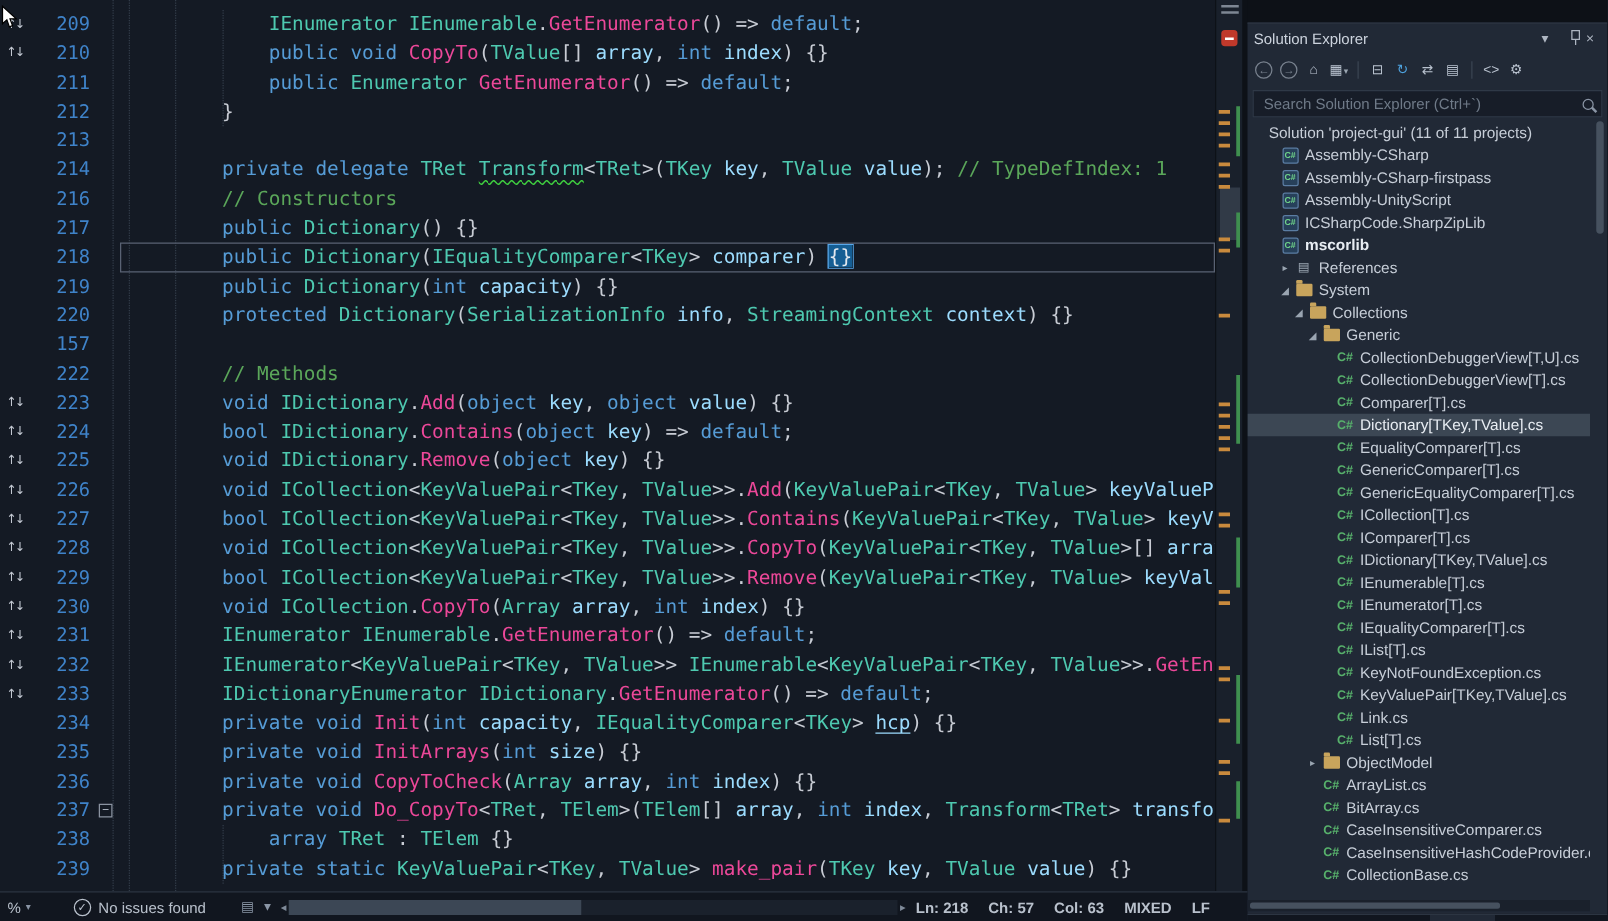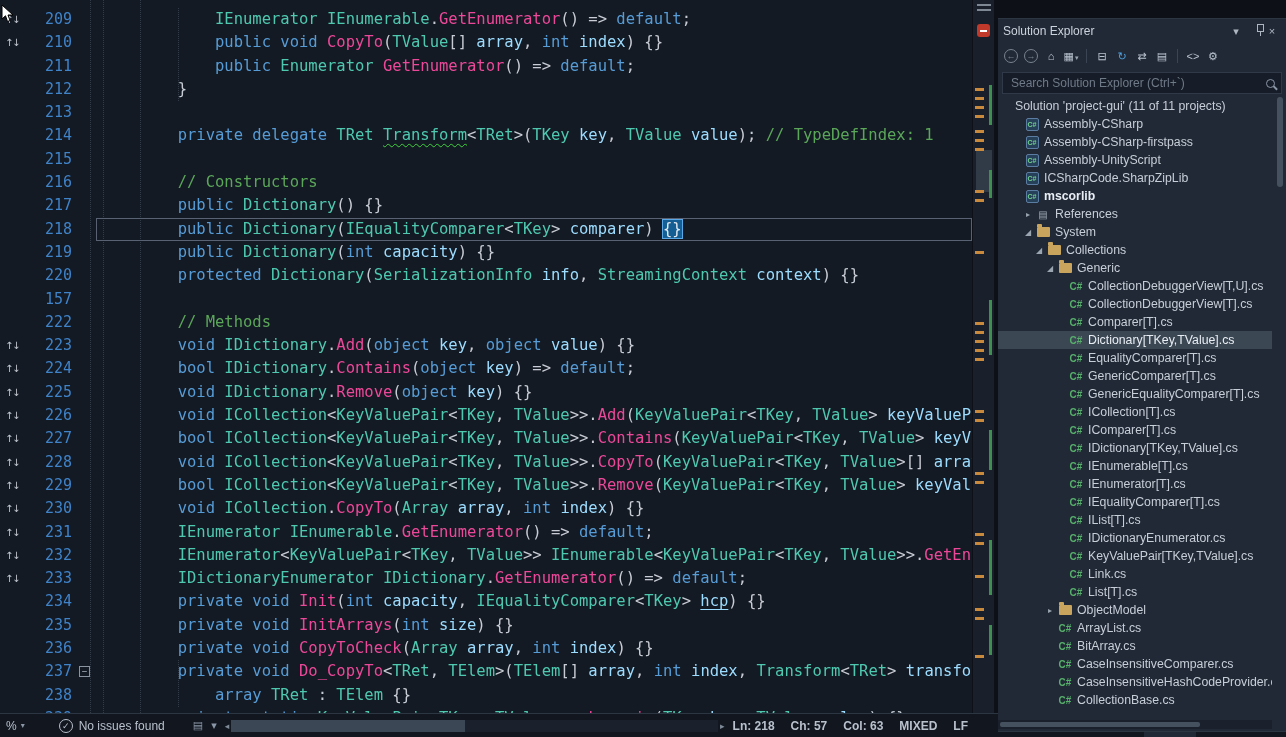--- a/index.html
+++ b/index.html
@@ -121,21 +121,20 @@
   <div class="guide" style="left:140px;"></div>
   <div class="guide" style="left:178px;top:8px;height:93px;bottom:auto;"></div>
   <div class="guide" style="left:178px;top:660px;height:47px;bottom:auto;"></div>
   <div id="code-lines">
       <div class="line"><span class="l-glyph">↑↓</span><span class="l-num">209</span><span class="l-fold"></span><span class="l-code">            <span class="tk-t">IEnumerator</span><span class="tk-p"> </span><span class="tk-t">IEnumerable</span><span class="tk-p">.</span><span class="tk-m">GetEnumerator</span><span class="tk-p">() =&gt; </span><span class="tk-k">default</span><span class="tk-p">;</span></span></div>
       <div class="line"><span class="l-glyph">↑↓</span><span class="l-num">210</span><span class="l-fold"></span><span class="l-code">            <span class="tk-k">public</span><span class="tk-p"> </span><span class="tk-k">void</span><span class="tk-p"> </span><span class="tk-m">CopyTo</span><span class="tk-p">(</span><span class="tk-t">TValue</span><span class="tk-p">[] </span><span class="tk-v">array</span><span class="tk-p">, </span><span class="tk-k">int</span><span class="tk-p"> </span><span class="tk-v">index</span><span class="tk-p">) {}</span></span></div>
       <div class="line"><span class="l-glyph"></span><span class="l-num">211</span><span class="l-fold"></span><span class="l-code">            <span class="tk-k">public</span><span class="tk-p"> </span><span class="tk-t">Enumerator</span><span class="tk-p"> </span><span class="tk-m">GetEnumerator</span><span class="tk-p">() =&gt; </span><span class="tk-k">default</span><span class="tk-p">;</span></span></div>
       <div class="line"><span class="l-glyph"></span><span class="l-num">212</span><span class="l-fold"></span><span class="l-code">        <span class="tk-p">}</span></span></div>
       <div class="line"><span class="l-glyph"></span><span class="l-num">213</span><span class="l-fold"></span><span class="l-code"></span></div>
       <div class="line"><span class="l-glyph"></span><span class="l-num">214</span><span class="l-fold"></span><span class="l-code">        <span class="tk-k">private</span><span class="tk-p"> </span><span class="tk-k">delegate</span><span class="tk-p"> </span><span class="tk-t">TRet</span><span class="tk-p"> </span><span class="tk-ts">Transform</span><span class="tk-p">&lt;</span><span class="tk-t">TRet</span><span class="tk-p">&gt;(</span><span class="tk-t">TKey</span><span class="tk-p"> </span><span class="tk-v">key</span><span class="tk-p">, </span><span class="tk-t">TValue</span><span class="tk-p"> </span><span class="tk-v">value</span><span class="tk-p">); </span><span class="tk-c">// TypeDefIndex: 1</span></span></div>
-      <div class="line"><span class="l-glyph"></span><span class="l-num">215</span><span class="l-fold"></span><span class="l-code"></span></div>
       <div class="line"><span class="l-glyph"></span><span class="l-num">216</span><span class="l-fold"></span><span class="l-code">        <span class="tk-c">// Constructors</span></span></div>
       <div class="line"><span class="l-glyph"></span><span class="l-num">217</span><span class="l-fold"></span><span class="l-code">        <span class="tk-k">public</span><span class="tk-p"> </span><span class="tk-t">Dictionary</span><span class="tk-p">() {}</span></span></div>
       <div class="line current"><span class="l-glyph"></span><span class="l-num">218</span><span class="l-fold"></span><span class="l-code">        <span class="tk-k">public</span><span class="tk-p"> </span><span class="tk-t">Dictionary</span><span class="tk-p">(</span><span class="tk-t">IEqualityComparer</span><span class="tk-p">&lt;</span><span class="tk-t">TKey</span><span class="tk-p">&gt; </span><span class="tk-v">comparer</span><span class="tk-p">) </span><span class="tk-ps">{}</span></span></div>
       <div class="line"><span class="l-glyph"></span><span class="l-num">219</span><span class="l-fold"></span><span class="l-code">        <span class="tk-k">public</span><span class="tk-p"> </span><span class="tk-t">Dictionary</span><span class="tk-p">(</span><span class="tk-k">int</span><span class="tk-p"> </span><span class="tk-v">capacity</span><span class="tk-p">) {}</span></span></div>
       <div class="line"><span class="l-glyph"></span><span class="l-num">220</span><span class="l-fold"></span><span class="l-code">        <span class="tk-k">protected</span><span class="tk-p"> </span><span class="tk-t">Dictionary</span><span class="tk-p">(</span><span class="tk-t">SerializationInfo</span><span class="tk-p"> </span><span class="tk-v">info</span><span class="tk-p">, </span><span class="tk-t">StreamingContext</span><span class="tk-p"> </span><span class="tk-v">context</span><span class="tk-p">) {}</span></span></div>
       <div class="line"><span class="l-glyph"></span><span class="l-num">157</span><span class="l-fold"></span><span class="l-code"></span></div>
       <div class="line"><span class="l-glyph"></span><span class="l-num">222</span><span class="l-fold"></span><span class="l-code">        <span class="tk-c">// Methods</span></span></div>
       <div class="line"><span class="l-glyph">↑↓</span><span class="l-num">223</span><span class="l-fold"></span><span class="l-code">        <span class="tk-k">void</span><span class="tk-p"> </span><span class="tk-t">IDictionary</span><span class="tk-p">.</span><span class="tk-m">Add</span><span class="tk-p">(</span><span class="tk-k">object</span><span class="tk-p"> </span><span class="tk-v">key</span><span class="tk-p">, </span><span class="tk-k">object</span><span class="tk-p"> </span><span class="tk-v">value</span><span class="tk-p">) {}</span></span></div>
       <div class="line"><span class="l-glyph">↑↓</span><span class="l-num">224</span><span class="l-fold"></span><span class="l-code">        <span class="tk-k">bool</span><span class="tk-p"> </span><span class="tk-t">IDictionary</span><span class="tk-p">.</span><span class="tk-m">Contains</span><span class="tk-p">(</span><span class="tk-k">object</span><span class="tk-p"> </span><span class="tk-v">key</span><span class="tk-p">) =&gt; </span><span class="tk-k">default</span><span class="tk-p">;</span></span></div>
       <div class="line"><span class="l-glyph">↑↓</span><span class="l-num">225</span><span class="l-fold"></span><span class="l-code">        <span class="tk-k">void</span><span class="tk-p"> </span><span class="tk-t">IDictionary</span><span class="tk-p">.</span><span class="tk-m">Remove</span><span class="tk-p">(</span><span class="tk-k">object</span><span class="tk-p"> </span><span class="tk-v">key</span><span class="tk-p">) {}</span></span></div>
@@ -437,21 +436,21 @@
           <span class="csfile">C#</span>
         </span>
         <span class="t-label">IList[T].cs</span>
       </div>
       <div class="trow" title="KeyNotFoundException.cs">
         <span class="t-ind" style="width: 57px;"></span>
         <span class="t-arrow"><span class="t-dot"></span></span>
         <span class="t-icon">
           <span class="csfile">C#</span>
         </span>
-        <span class="t-label">IDictionaryEnumerator.cs</span>
+        <span class="t-label">KeyNotFoundException.cs</span>
       </div>
       <div class="trow" title="KeyValuePair[TKey,TValue].cs">
         <span class="t-ind" style="width: 57px;"></span>
         <span class="t-arrow"><span class="t-dot"></span></span>
         <span class="t-icon">
           <span class="csfile">C#</span>
         </span>
         <span class="t-label">KeyValuePair[TKey,TValue].cs</span>
       </div>
       <div class="trow" title="Link.cs">

